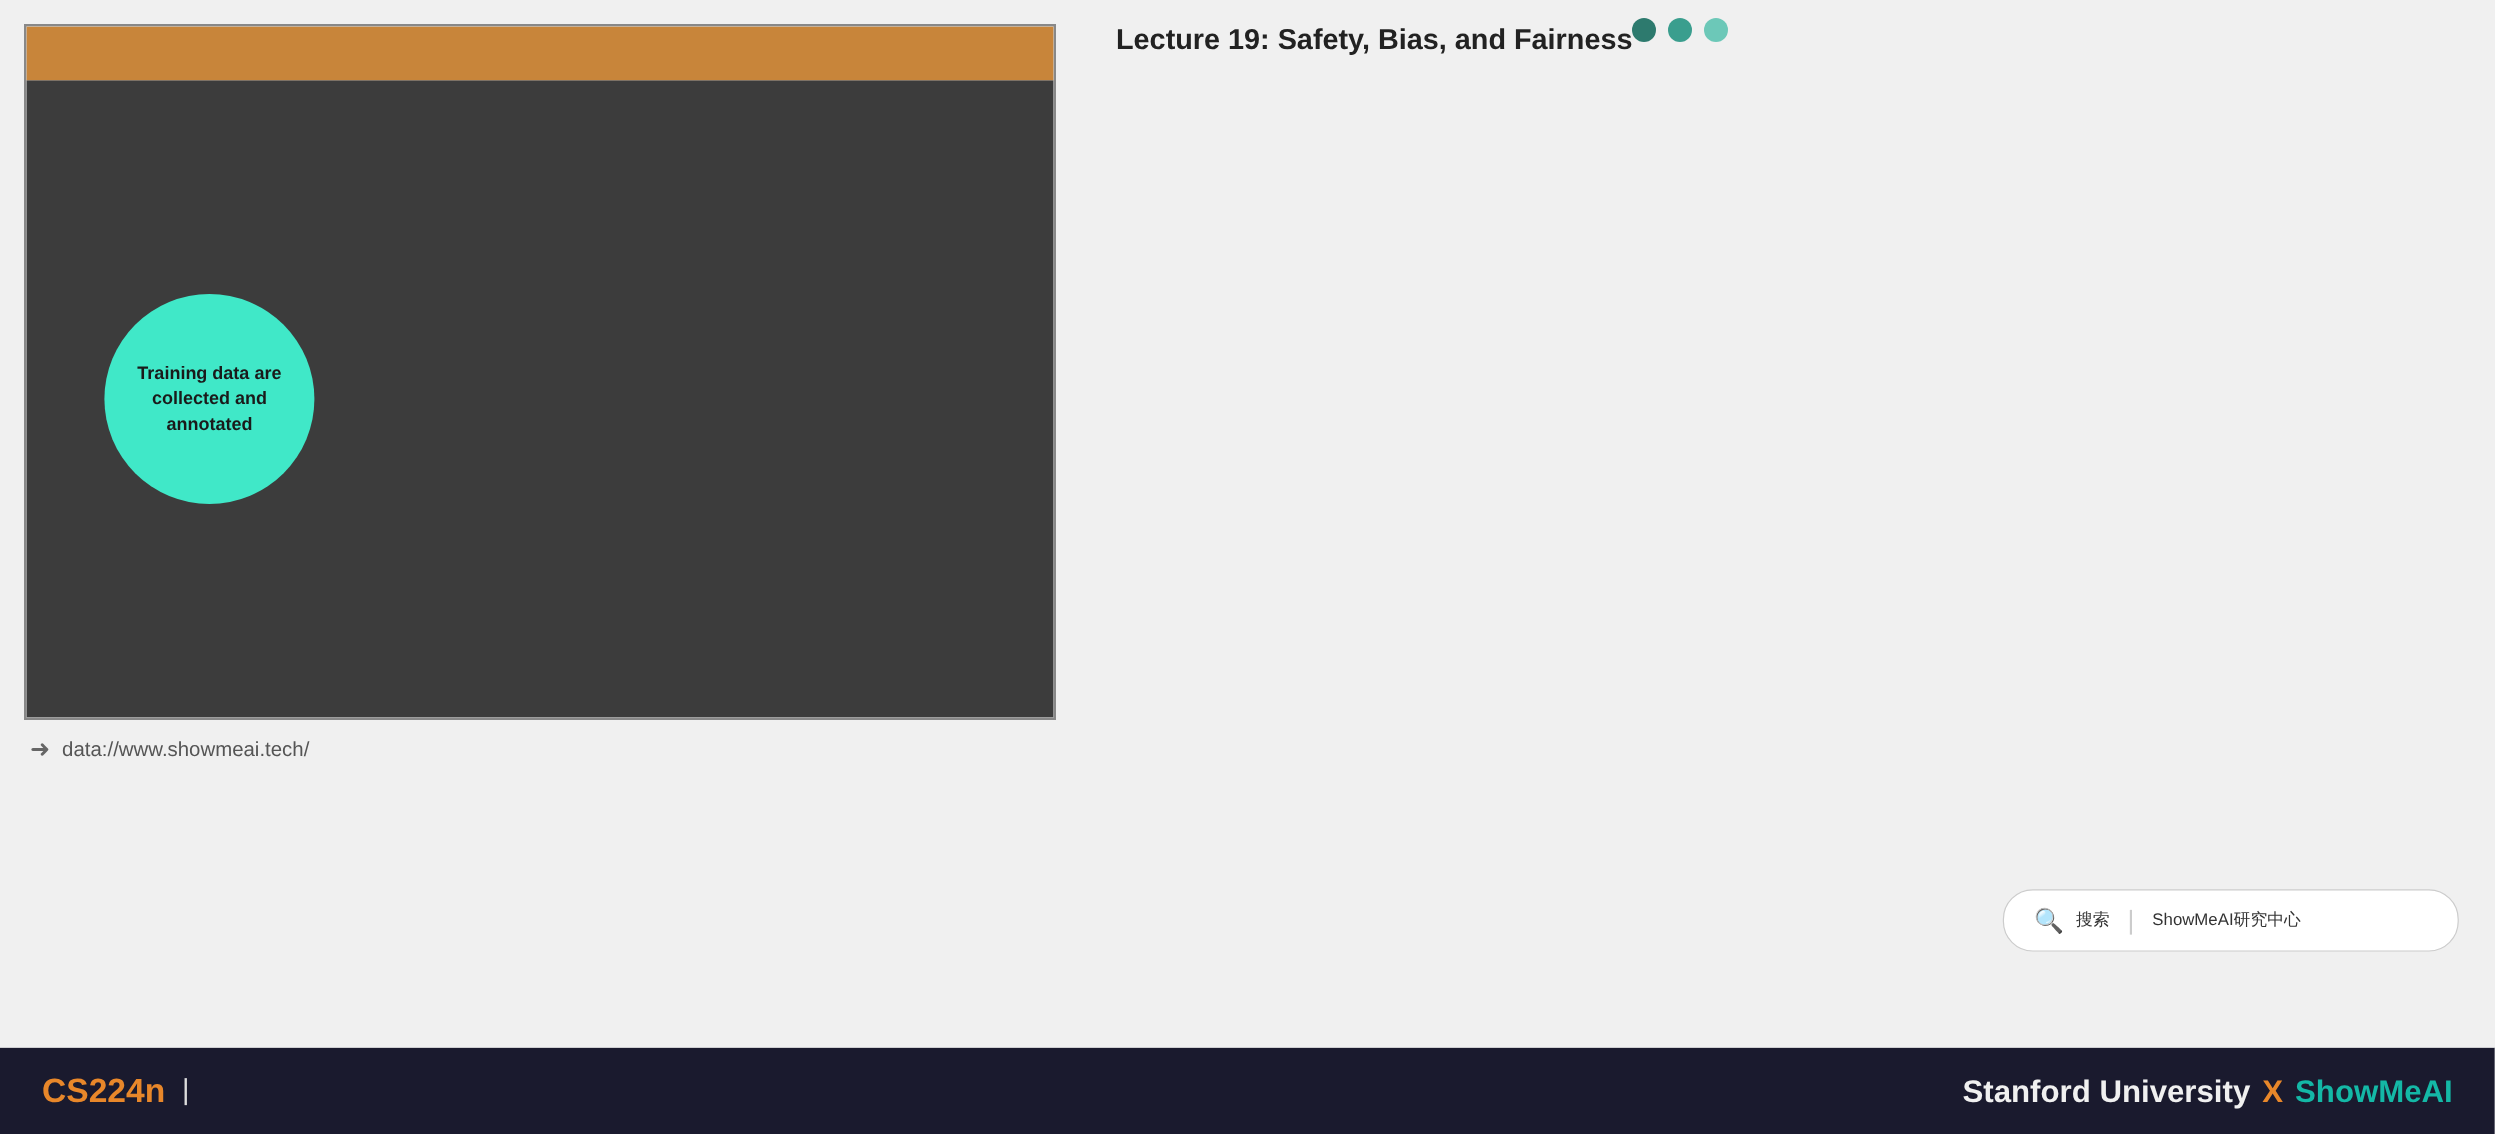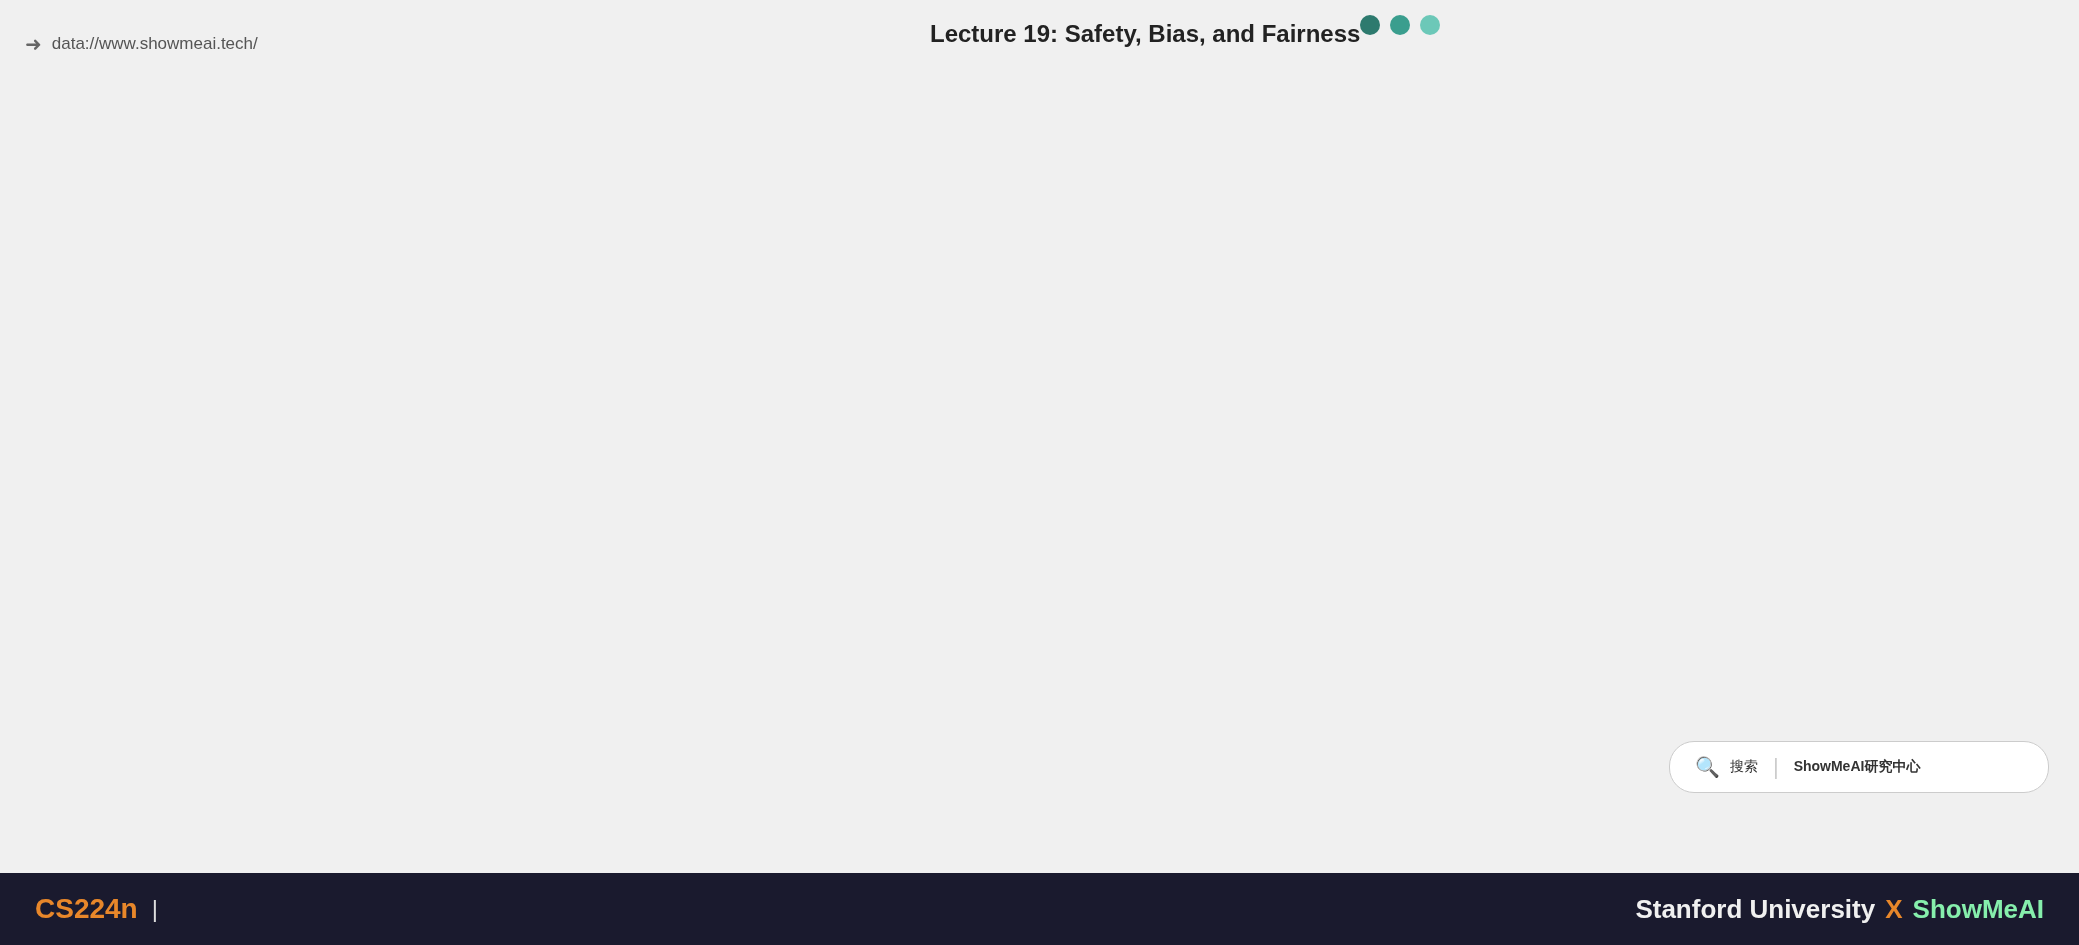--- a/index.html
+++ b/index.html
@@ -154,21 +154,21 @@
       font-size: 22px;
       margin: 0 5px;
     }
 
     .search-label {
       font-size: 14px;
       color: #333;
     }
 
     .search-label-bold {
-      font-weight: bold;
+      font-weight: normal;
     }
 
     
     .bottom-bar {
       width: 100%;
       height: 72px;
       background: #1a1a2e;
       display: flex;
       align-items: center;
       justify-content: space-between;
@@ -216,29 +216,37 @@
     .x-separator {
       font-size: 26px;
       color: #e8872a;
       margin: 0 10px;
       font-weight: bold;
     }
 
     .showmeai-text {
       font-size: 26px;
       font-weight: bold;
-      color: #86efac;
+      color: #14b8a6;
     }
   </style>
 </head>
 <body>
 
 <div class="main-area">
 
   <div class="slide-container">
+    <div class="slide-frame">
+      <div class="slide-header-bar"></div>
+      <div class="slide-body">
+        <div class="bubble">
+          <span class="bubble-text">Training data are collected and annotated</span>
+        </div>
+      </div>
+    </div>
     <div class="url-bar">
       <span class="cursor-icon">➜</span>
       <span class="url-text">data://www.showmeai.tech/</span>
     </div>
   </div>
 
   <div class="right-panel">
     <div class="lecture-title">Lecture 19: Safety, Bias, and Fairness</div>
     <div class="dots-row">
       <span class="dot dot-dark-teal"></span>

